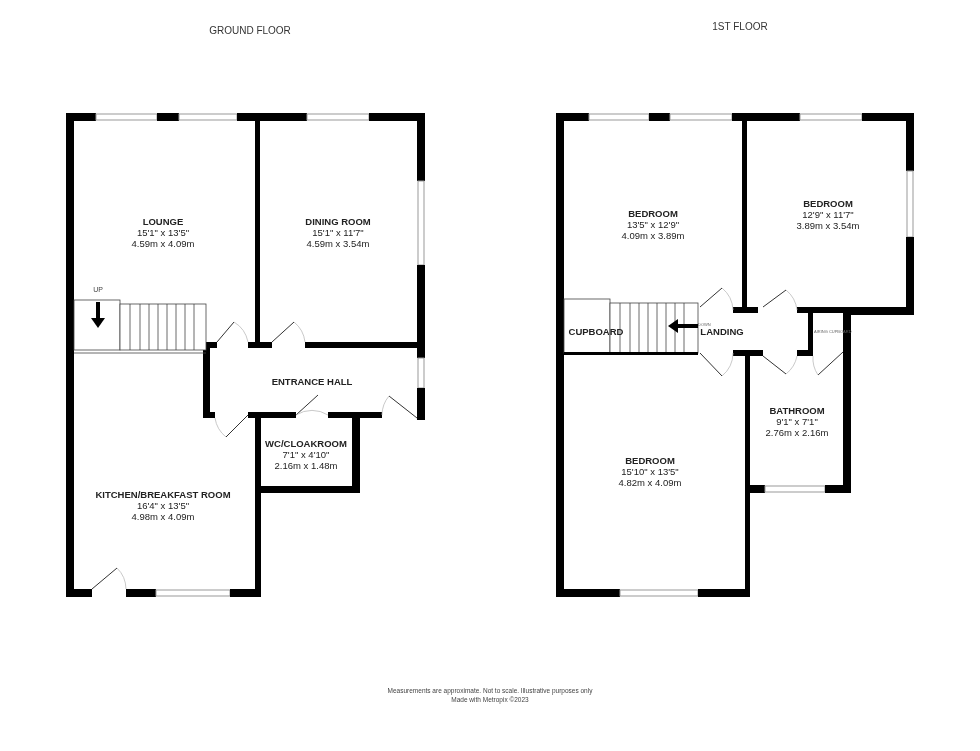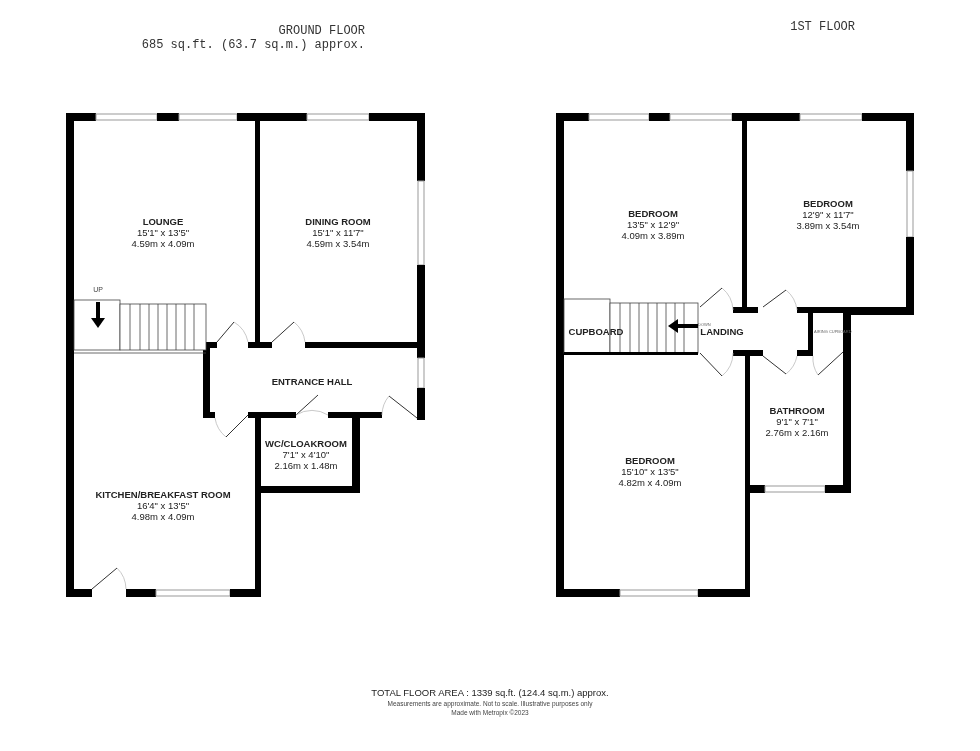--- a/index.html
+++ b/index.html
@@ -1,18 +1,18 @@
 <!DOCTYPE html>
 <html><head>
   <meta charset="utf-8">
   <style>
     html, body { margin: 0; padding: 0; background: #ffffff; }
     body { width: 980px; height: 751px; position: relative; overflow: hidden;
            font-family: "Liberation Sans", sans-serif; color: #222; }
-    .floor-header { position: absolute; text-align: right; font-size: 12px; line-height: 14px; color: #333; font-family: Liberation Mono, monospace; }
+    .floor-header { position: absolute; text-align: center; font-size: 10px; line-height: 14px; color: #333; }
     #gf-header { left: 135px; top: 24px; width: 230px; }
     #ff-header { left: 625px; top: 20px; width: 230px; }
     svg.plan { position: absolute; left: 0; top: 0; }
     .room-label { font-family: "Liberation Sans", sans-serif; font-size: 9.5px; fill: #222; text-anchor: middle; }
     .room-name { font-weight: bold; }
     .small-label { font-family: "Liberation Sans", sans-serif; font-size: 7px; fill: #444; text-anchor: middle; }
     .tiny-label { font-family: "Liberation Sans", sans-serif; font-size: 4px; fill: #666; }
     .wall { fill: #000; }
     .win { fill: #fff; stroke: #999; stroke-width: 1; }
     .door-leaf { stroke: #333; stroke-width: 1; fill: none; }
@@ -20,21 +20,20 @@
     .stair { stroke: #444; stroke-width: 0.8; fill: #fff; }
     #footer { position: absolute; left: 330px; top: 686px; width: 320px; text-align: center; }
     #footer .total { font-size: 9.5px; color: #222; line-height: 13px; }
     #footer .note { font-size: 6.5px; color: #444; line-height: 9px; }
   </style>
 </head>
 <body>
 
 <div id="gf-header" class="floor-header">
   <div>GROUND FLOOR</div>
-  <div>685 sq.ft. (63.7 sq.m.) approx.</div>
 </div>
 <div id="ff-header" class="floor-header">
   <div>1ST FLOOR</div>
 </div>
 
 <svg class="plan" width="980" height="751" viewBox="0 0 980 751">
 
   <g>
 
     <rect class="wall" x="66" y="113" width="30" height="8"></rect>
@@ -248,16 +247,15 @@
     </g>
     <g>
       <text class="room-label room-name" x="650" y="464">BEDROOM</text>
       <text class="room-label" x="650" y="475">15'10"  x 13'5"</text>
       <text class="room-label" x="650" y="486">4.82m  x 4.09m</text>
     </g>
   </g>
 </svg>
 
 <div id="footer">
-  <div class="total">TOTAL FLOOR AREA : 1339 sq.ft. (124.4 sq.m.) approx.</div>
   <div class="note">Measurements are approximate.  Not to scale.  Illustrative purposes only</div>
   <div class="note">Made with Metropix ©2023</div>
 </div>
 
 </body></html>

